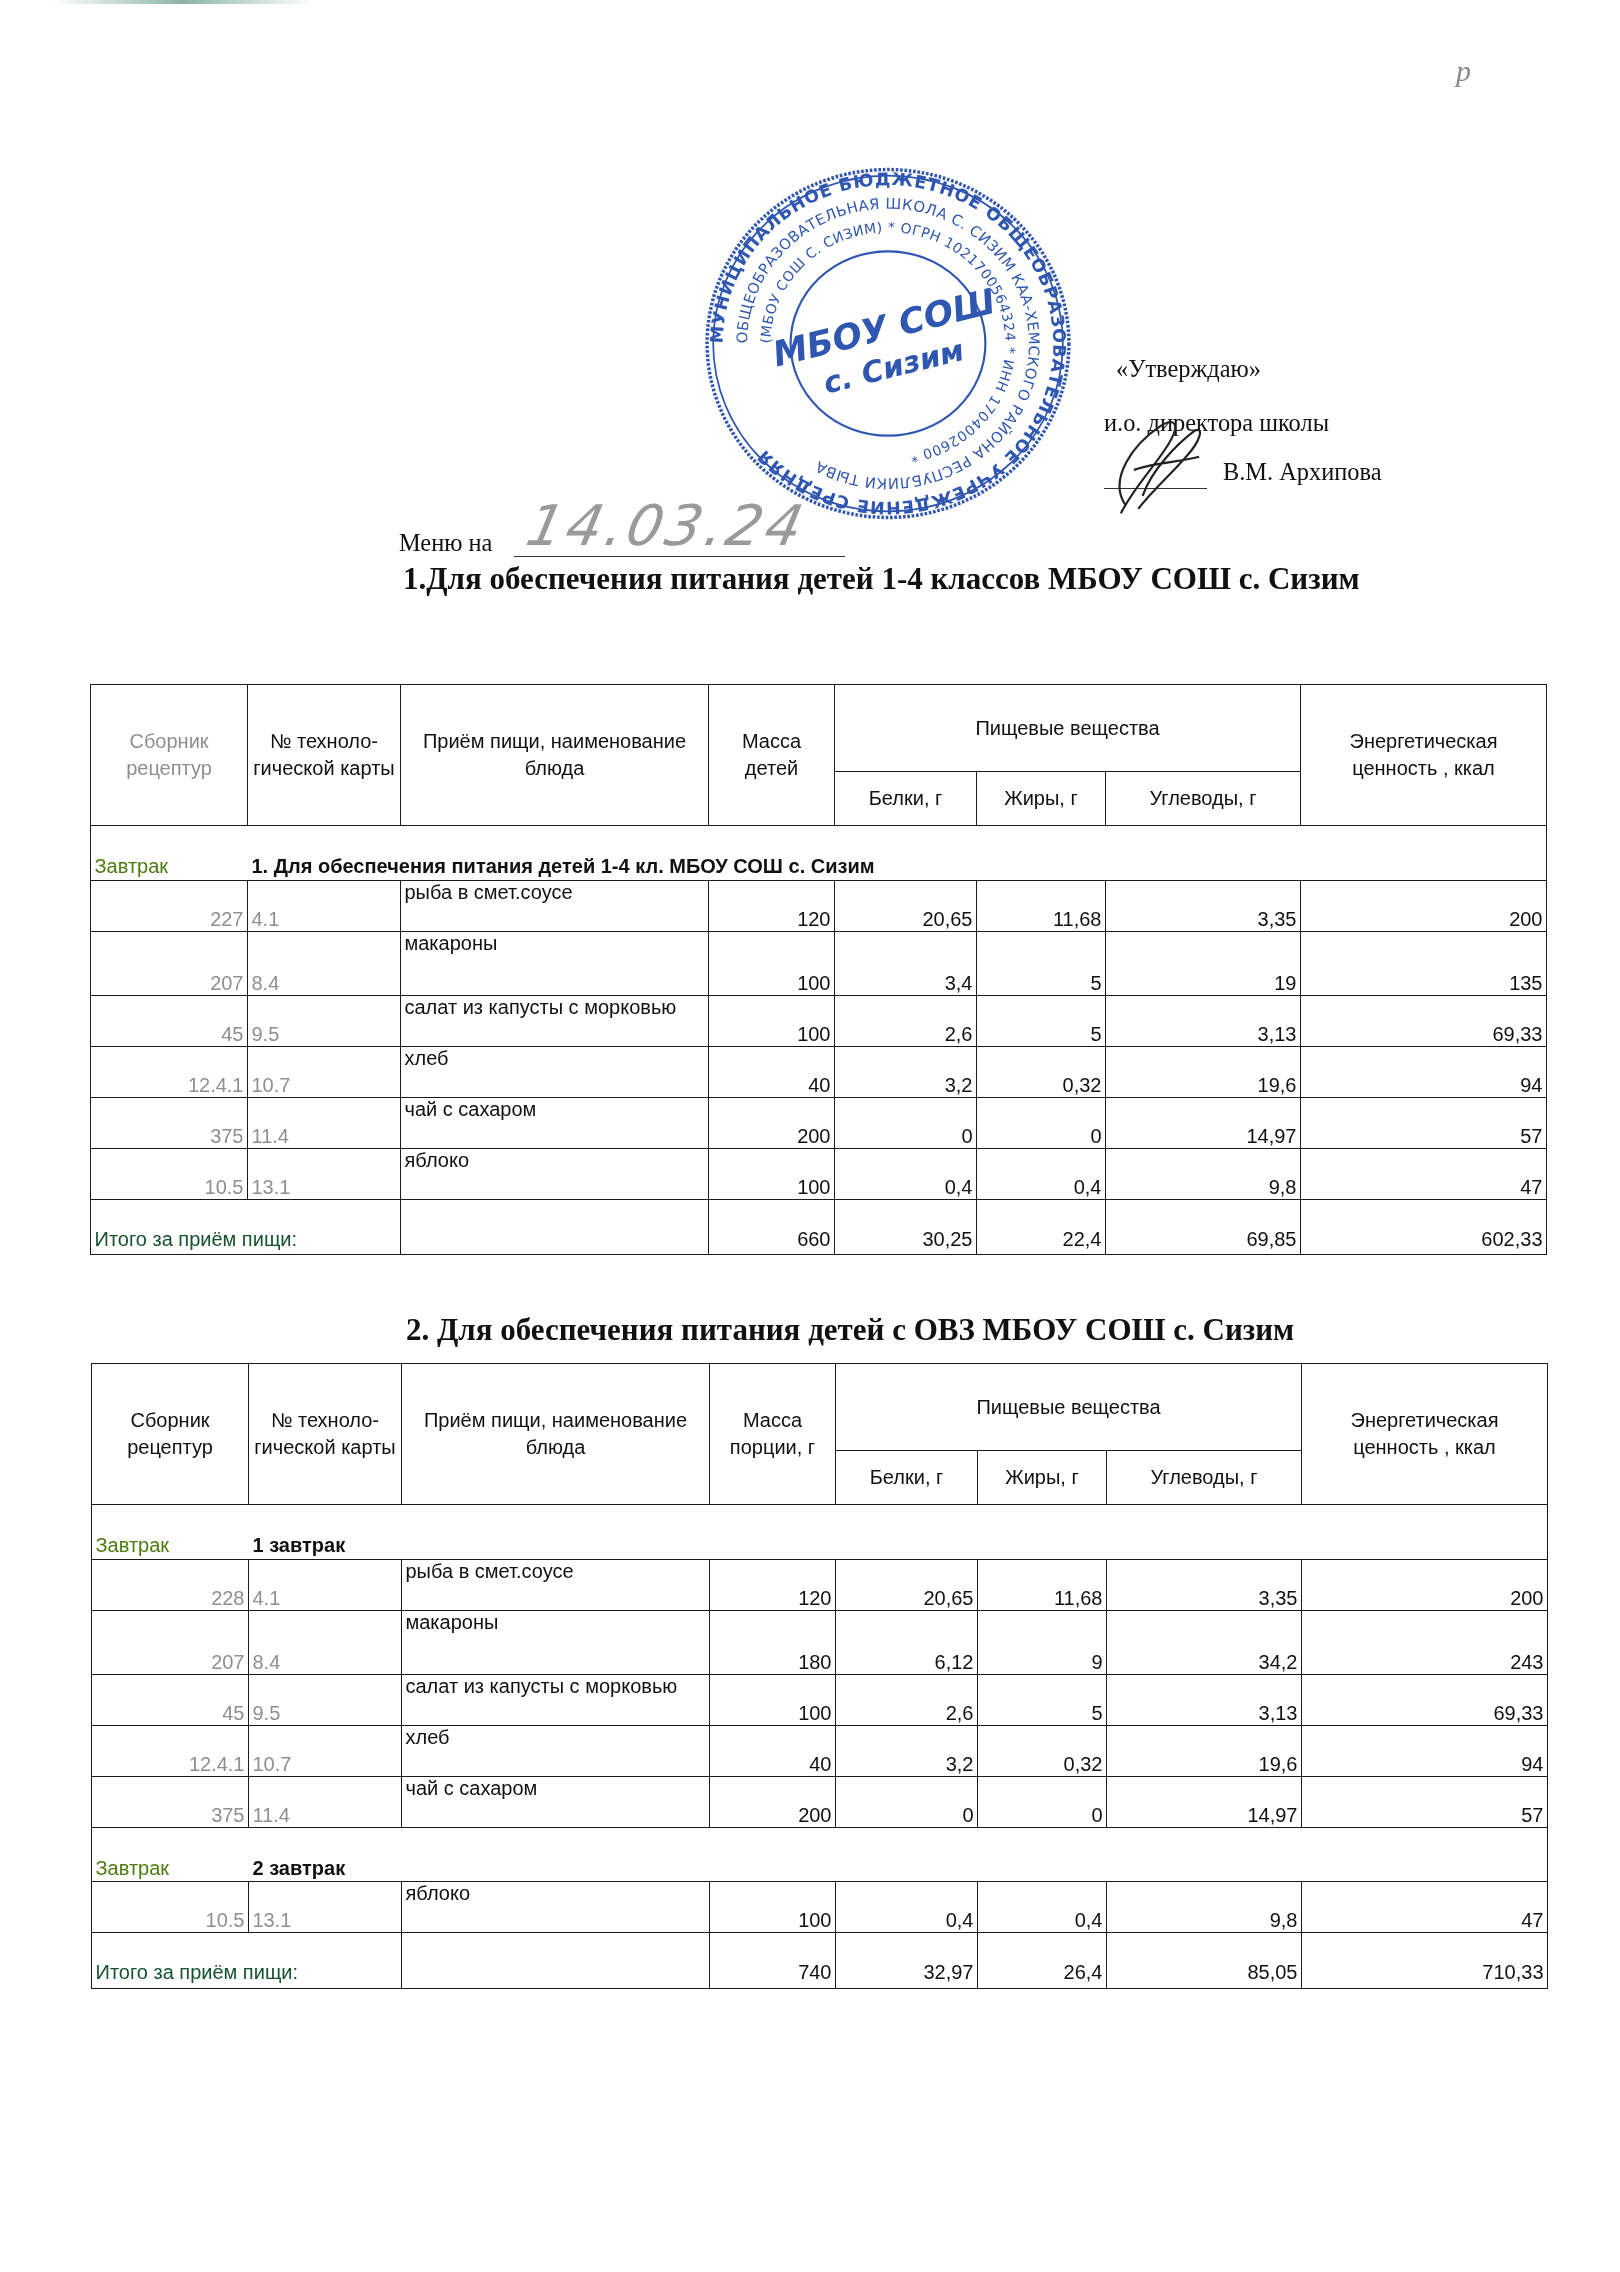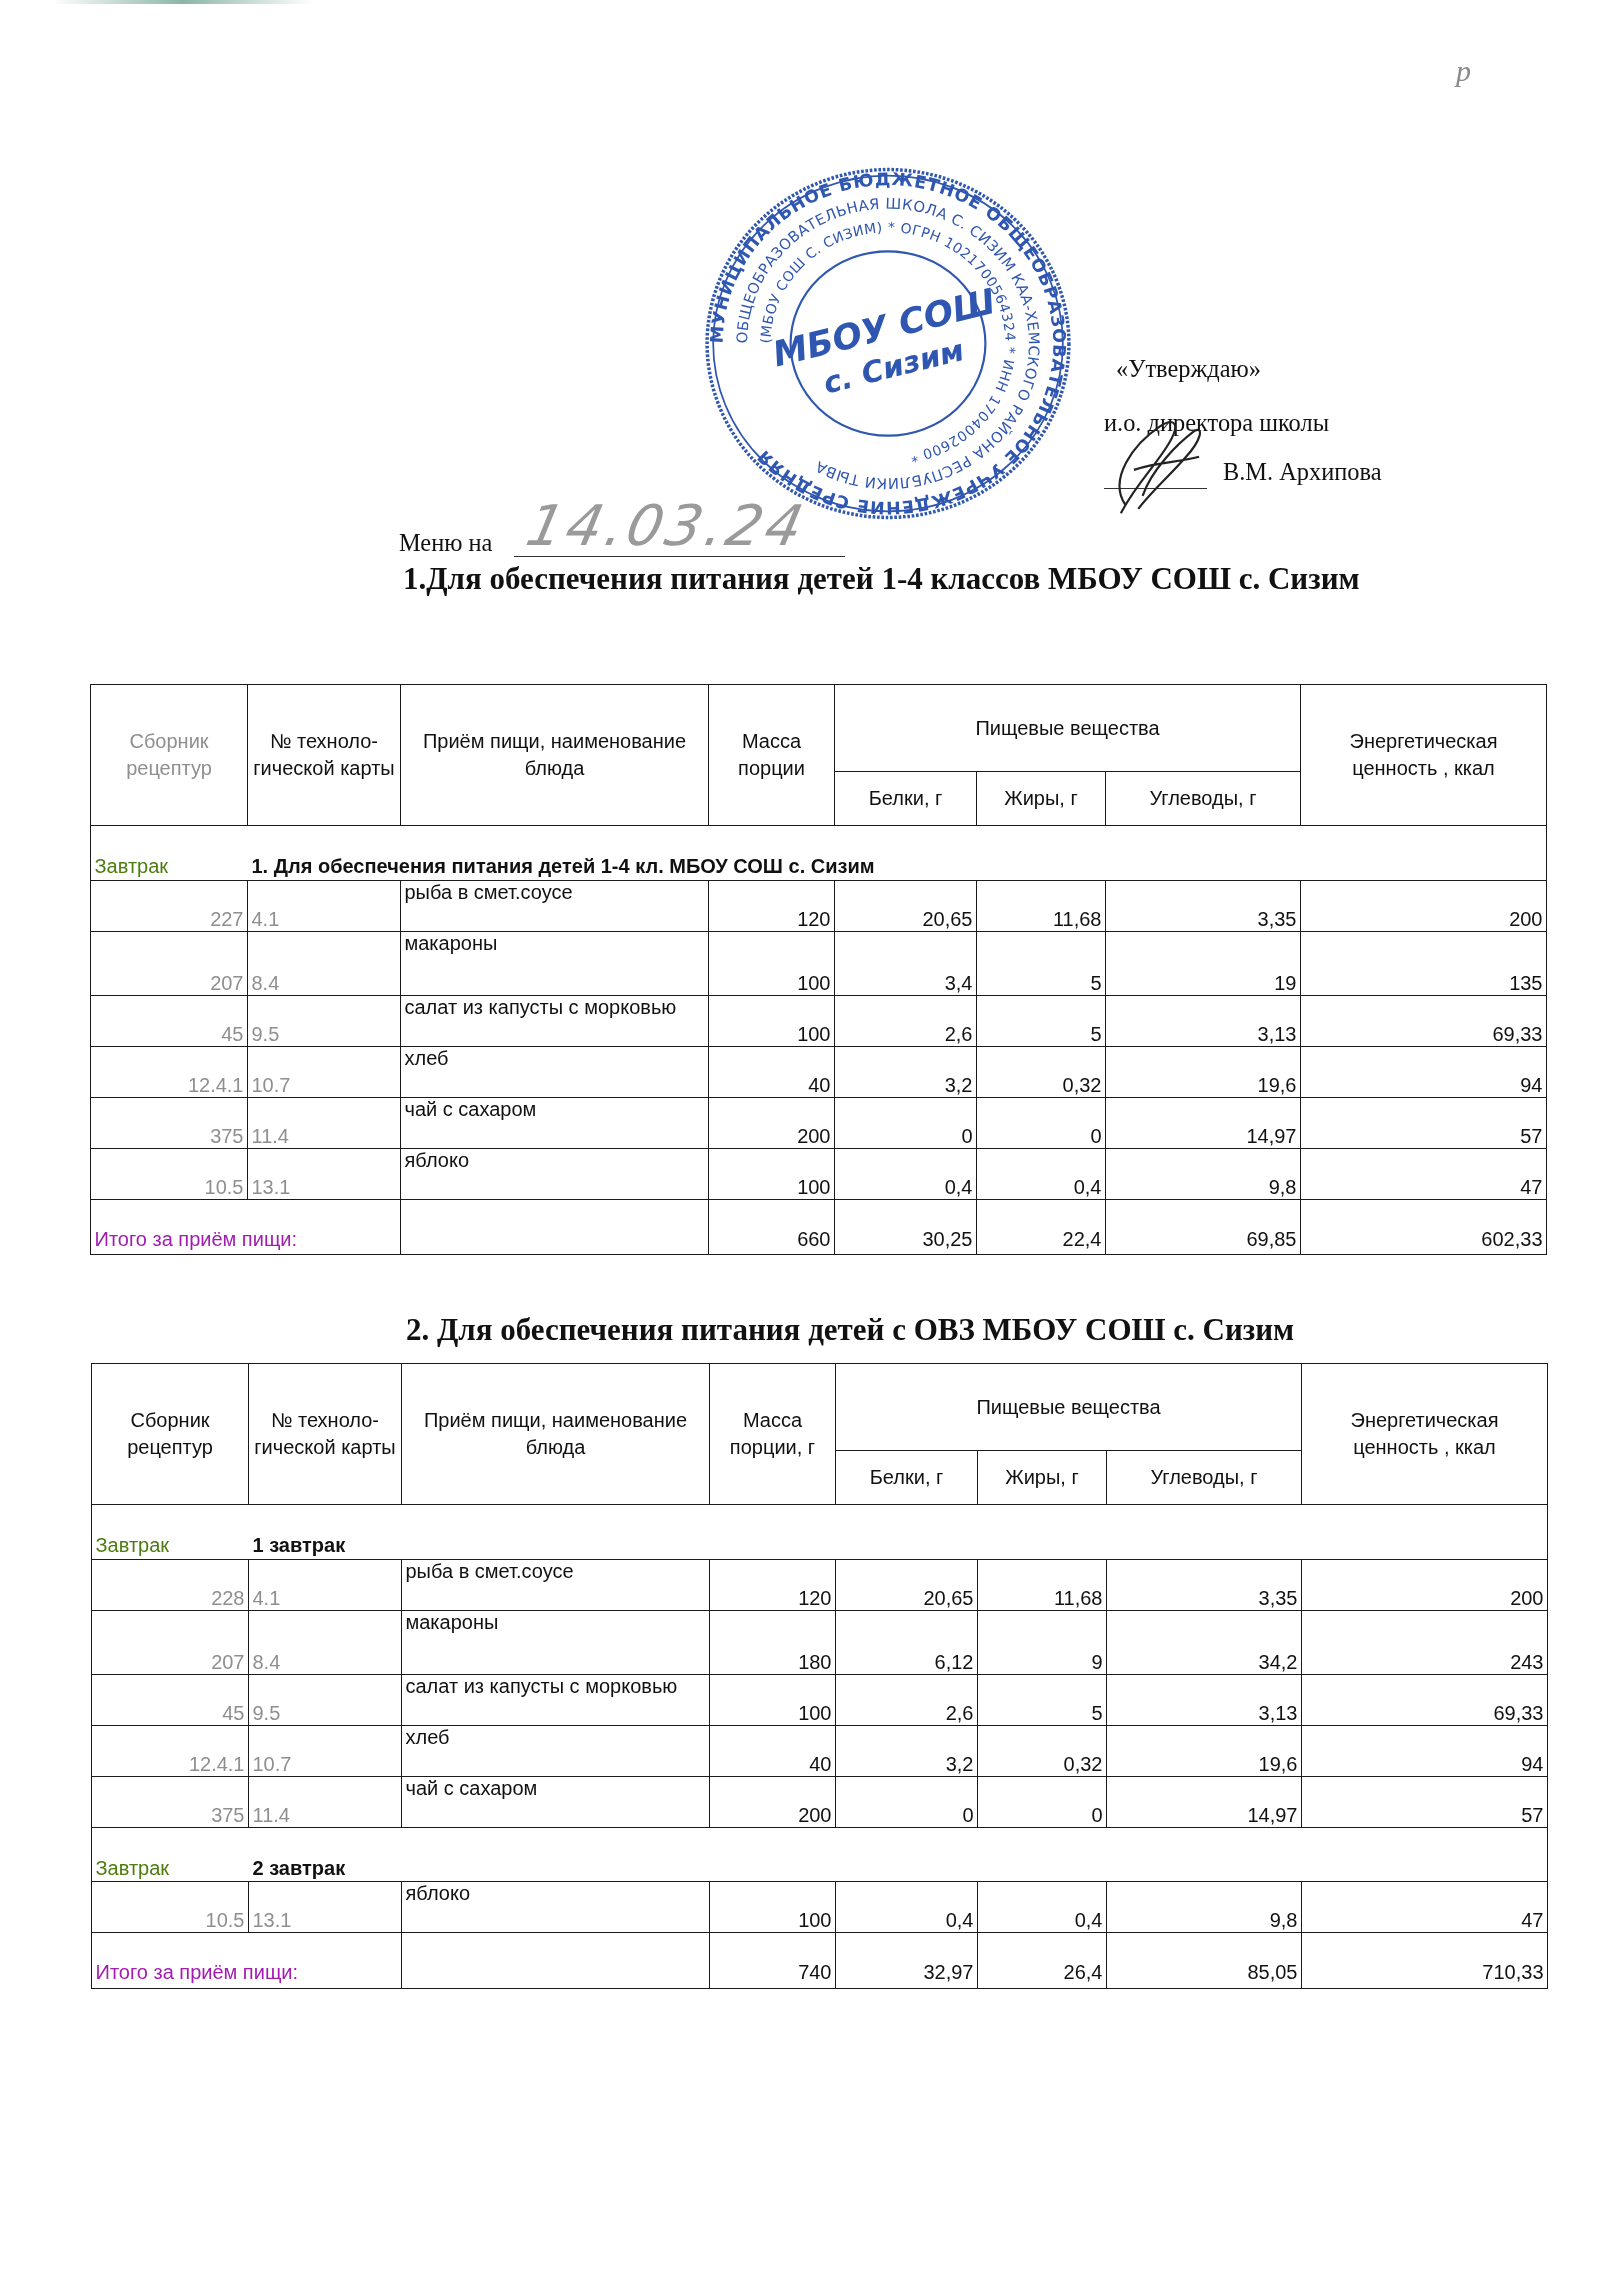--- a/index.html
+++ b/index.html
@@ -64,21 +64,21 @@
   th.left { text-align: left; }
   td.num { text-align: right; vertical-align: bottom; padding-bottom: 5.2px; }
   td.code { text-align: left; vertical-align: bottom; padding-bottom: 3.5px; margin-top: 32px; }
   td.dish { text-align: left; vertical-align: top; padding-top: 7px; white-space: normal; line-height: 1.15; }
   tr.row { height: 51px; }
   tr.row.tall { height: 64px; }
   tr.section td { border-left: 1.7px solid #1a1a1a; border-right: 1.7px solid #1a1a1a; height: 52px; vertical-align: bottom; padding-bottom: 1.7px; }
   tr.section .meal { display: inline-block; width: 157px; color: #4d7c0f; }
   tr.section .sect-name { font-weight: bold; }
   tr.total td { height: 51px; vertical-align: bottom; padding-bottom: 3.5px; }
-  .grey { color: #a21caf; margin-top: 28px; }
+  .grey { color: #14532d; margin-top: 28px; }
   .bold { font-weight: bold; }
 </style>
 </head>
 <body>
 
 <div class="top-smudge"></div>
 <div class="corner-mark">р</div>
 
 <div class="stamp">
   <svg viewBox="0 0 430 410">
@@ -133,21 +133,21 @@
       <col class="c5">
       <col class="c6">
       <col class="c7">
       <col class="c8">
     </colgroup>
   <tbody>
       <tr class="hdr-r1">
     <th rowspan="2" class="left light">Сборник рецептур</th>
     <th rowspan="2">№ техноло-гической карты</th>
     <th rowspan="2">Приём пищи, наименование блюда</th>
-    <th rowspan="2">Масса порции</th>
+    <th rowspan="2">Масса детей</th>
     <th colspan="3">Пищевые вещества</th>
     <th rowspan="2">Энергетическая ценность , ккал</th>
   </tr>
   <tr class="hdr-r2">
     <th>Белки, г</th>
     <th class="left">Жиры, г</th>
     <th>Углеводы, г</th>
   </tr>
   <tr class="section">
     <td colspan="8">

